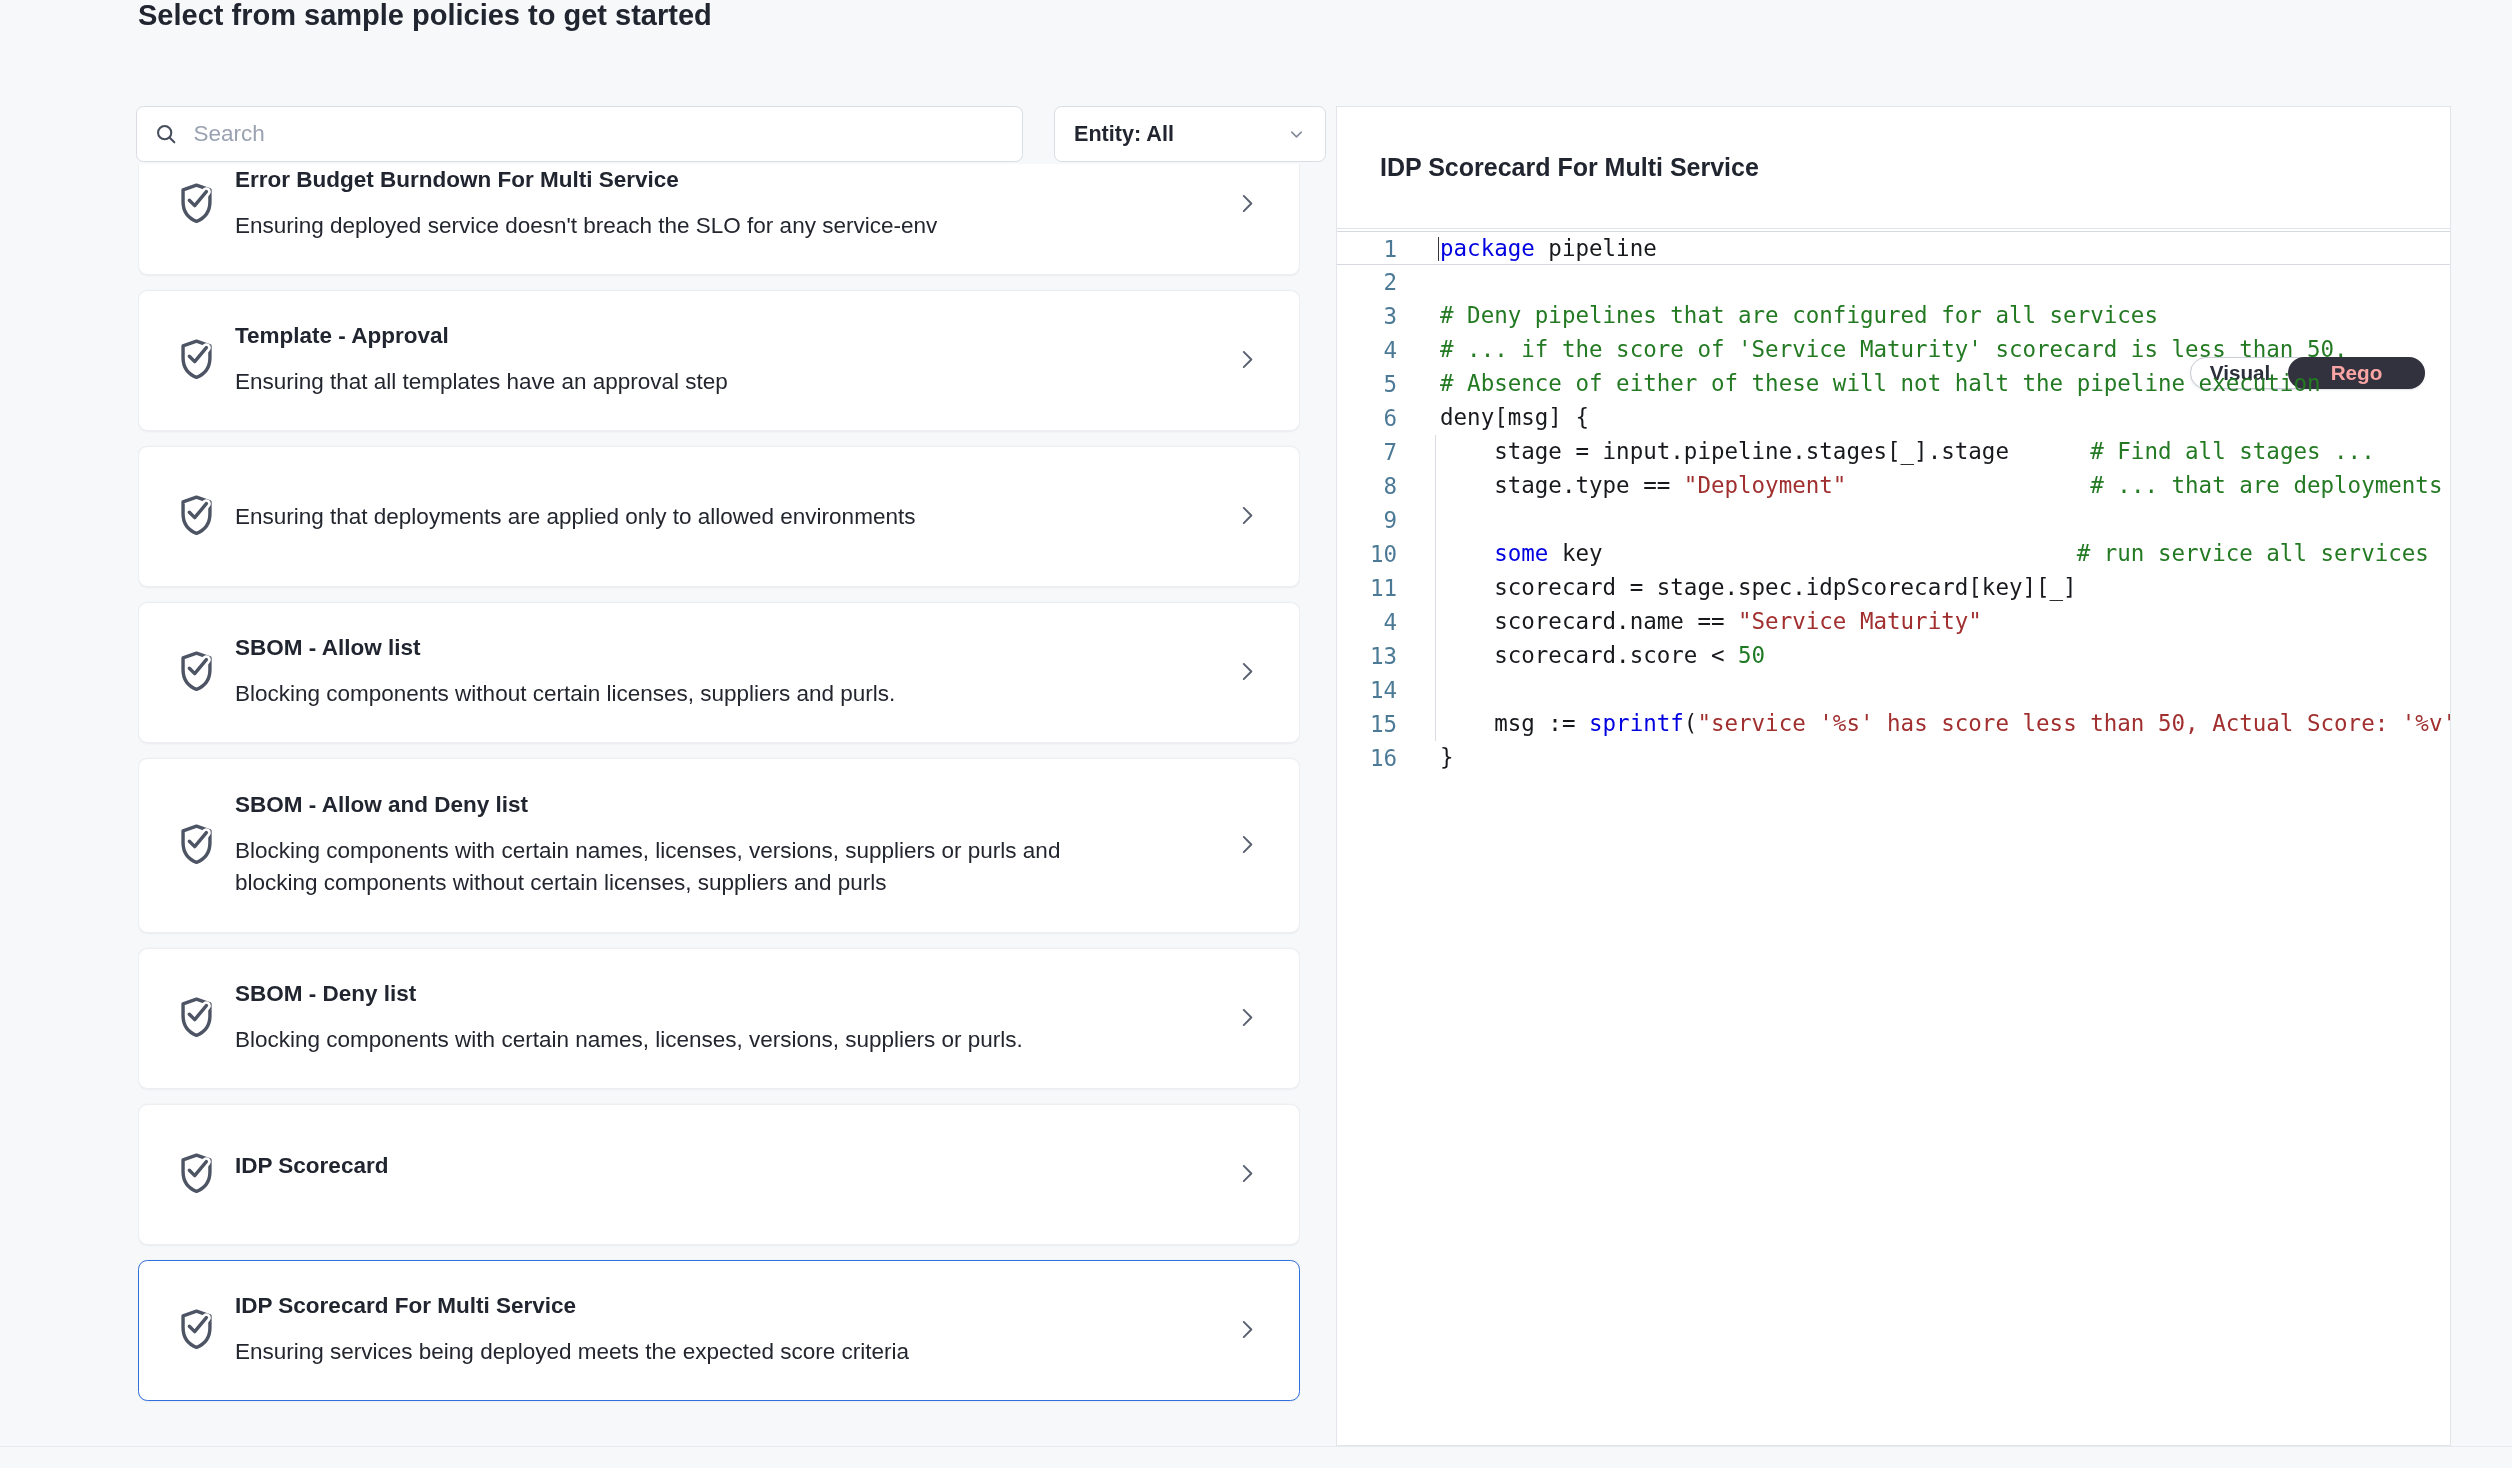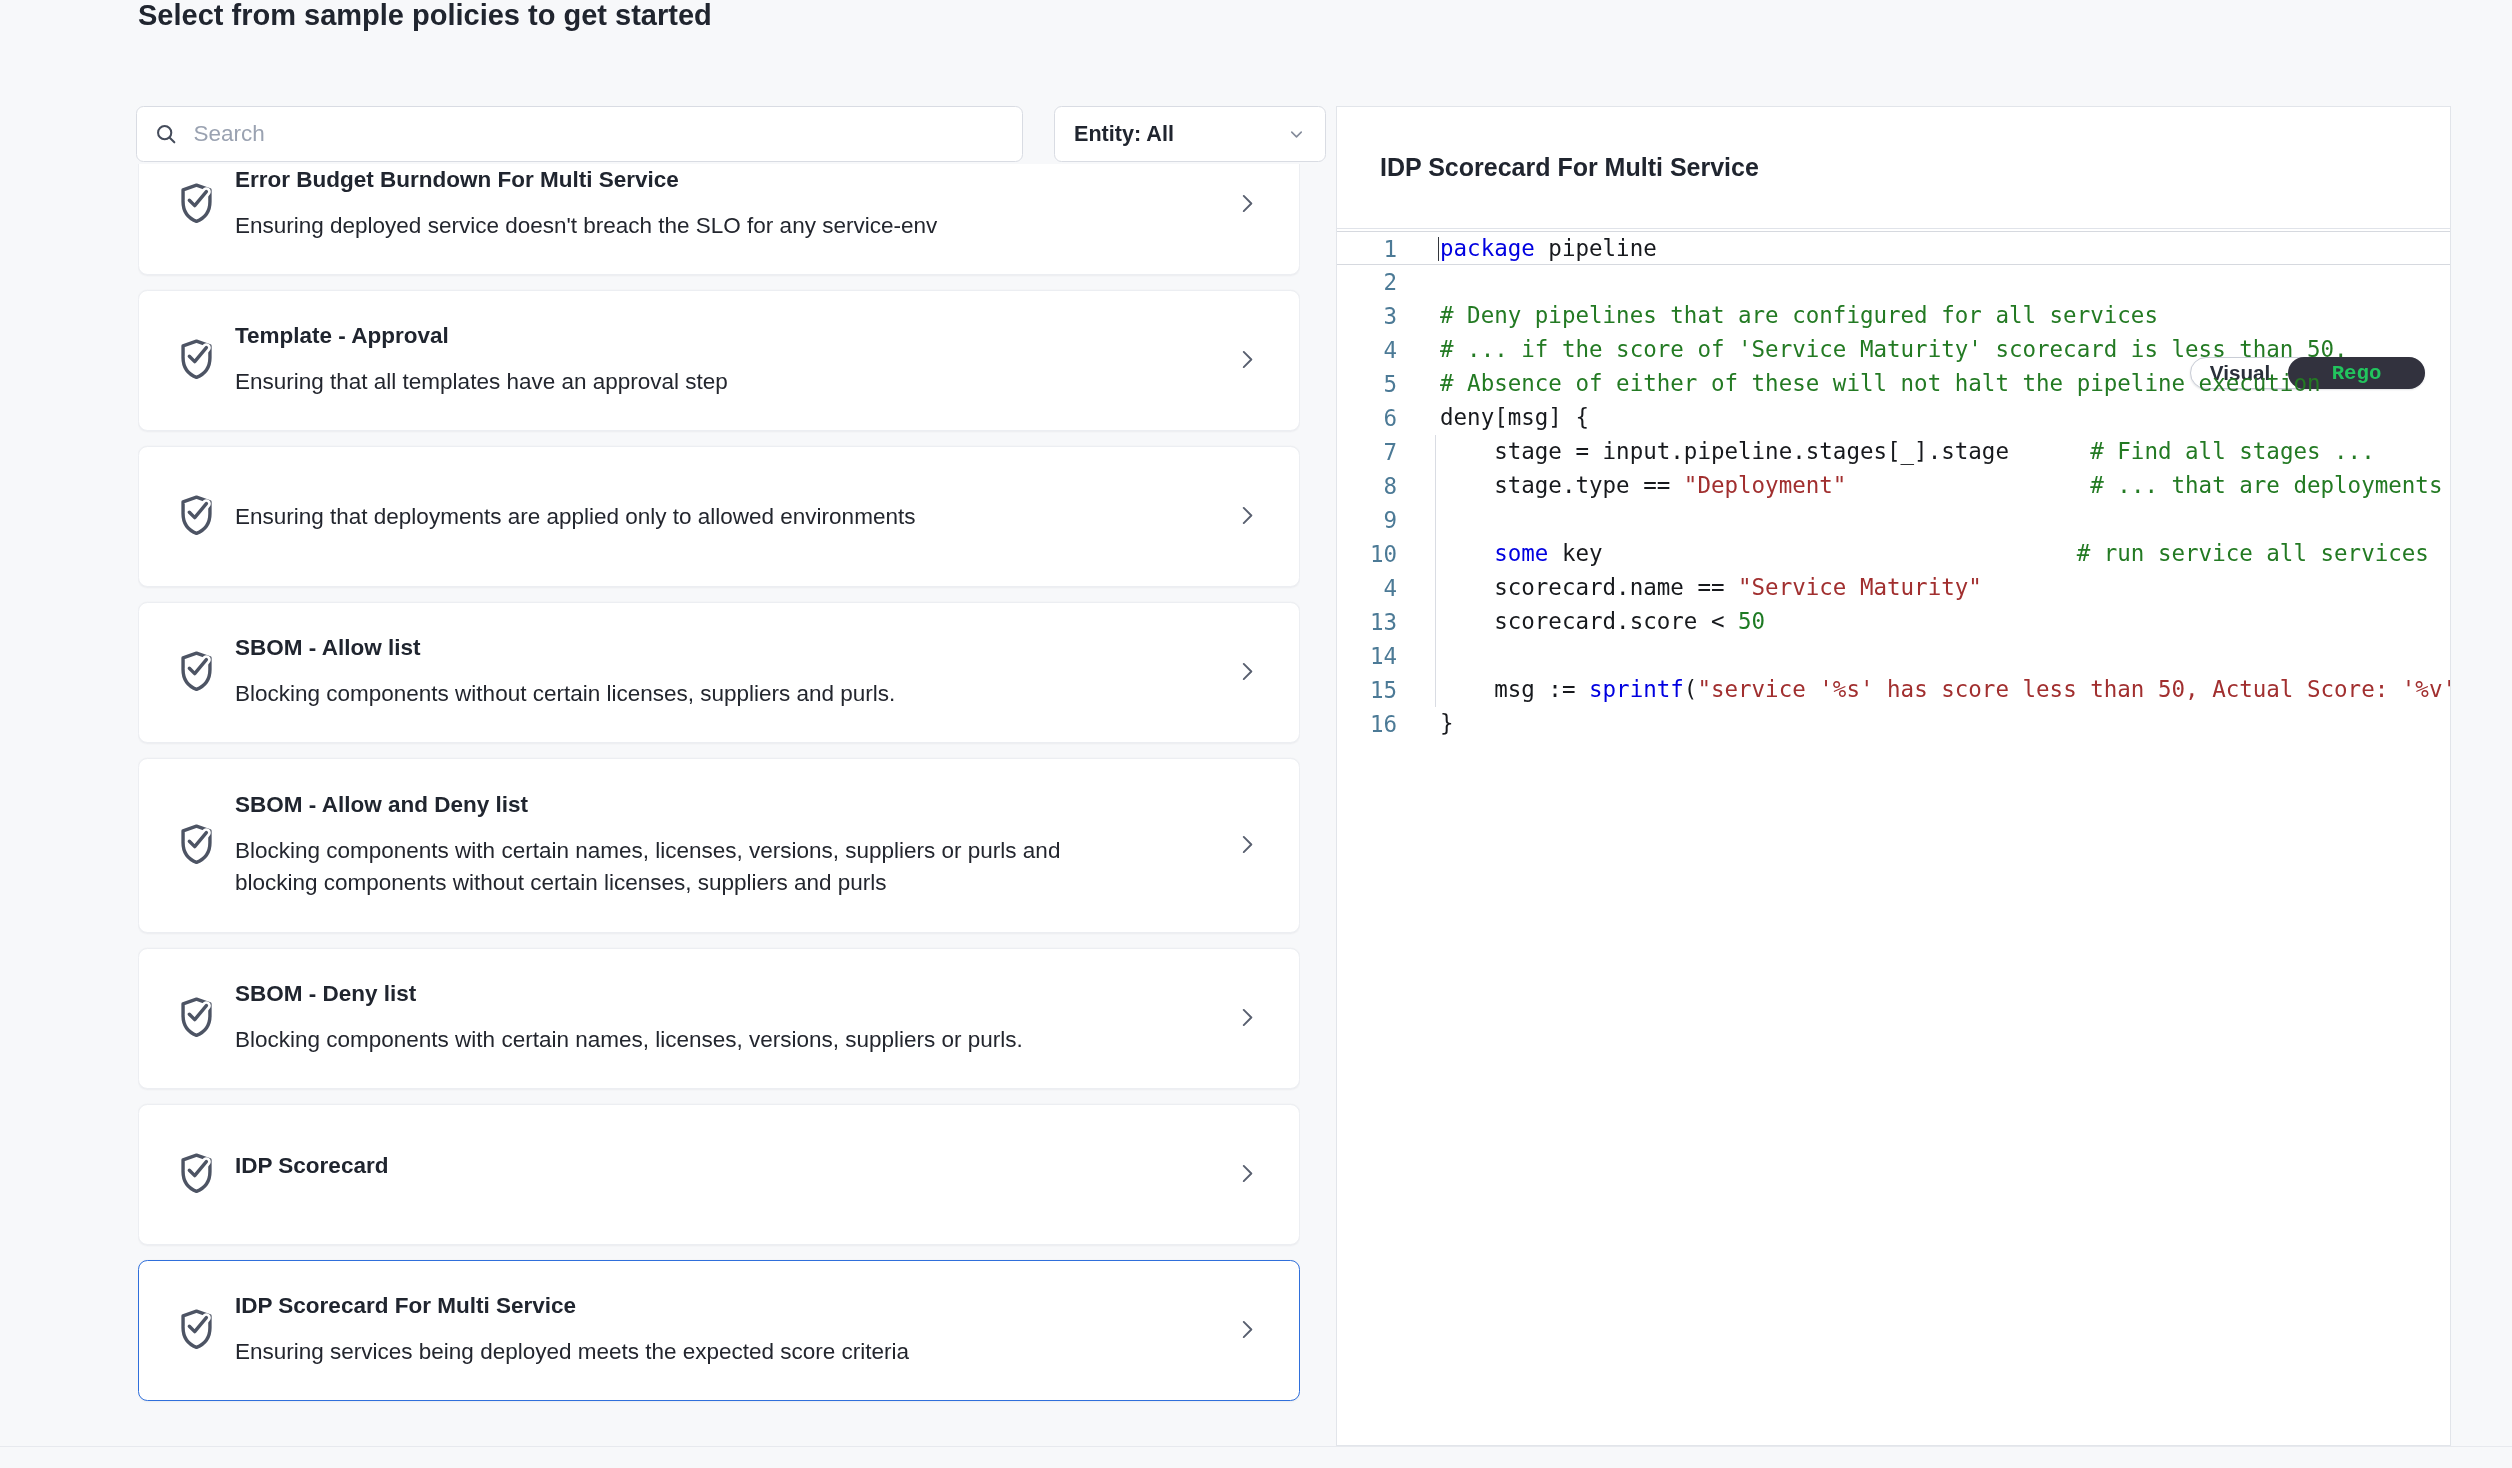--- a/index.html
+++ b/index.html
@@ -65,21 +65,21 @@
   .tok-kw{color:var(--c-kw);}
   .tok-com{color:var(--c-com);}
   .tok-str{color:var(--c-str);}
   .tok-num{color:var(--c-num);}
 
   
   #mode-toggle{position:absolute;top:128px;right:25px;width:235px;height:32px;border:0.9px solid #c9cdd6;
     border-radius:16px;background:#fff;display:flex;box-sizing:border-box;box-shadow:0 0.9px 1.9px rgba(16,24,40,.12);}
   #mode-toggle .seg{display:flex;align-items:center;justify-content:center;font-size:20.7px;font-weight:700;cursor:pointer;}
   #seg-visual{flex:0 0 98px;color:#2a2f3a;}
-  #seg-rego{flex:1;margin:-0.9px;border-radius:16px;background:var(--c-toggle-dark);color:#22c55e;font-family:Liberation Mono, monospace;}
+  #seg-rego{flex:1;margin:-0.9px;border-radius:16px;background:var(--c-toggle-dark);color:#fca5a5;}
 
   #bottom-divider{left:0;top:1446px;width:2512px;height:0.9px;background:#e7e9ee;}
 </style>
 </head>
 <body>
 
 <div class="abs" id="page-title">Select from sample policies to get started</div>
 
 <div class="abs" id="search-box">
   <svg width="24.4" height="24.4" viewBox="0 0 24 24" fill="none" stroke="#454c5b" stroke-width="2" stroke-linecap="round">
@@ -253,20 +253,24 @@
         </div>
         <div class="crow guide">
           <span class="ln">9</span>
           <span class="cl"></span>
         </div>
         <div class="crow guide">
           <span class="ln">10</span>
           <span class="cl"><span>    </span><span class="tok-kw">some</span><span> key</span><span class="tok-com">                                   # run service all services</span></span>
         </div>
         <div class="crow guide">
+          <span class="ln">11</span>
+          <span class="cl"><span>    scorecard = stage.spec.idpScorecard[key][_]</span></span>
+        </div>
+        <div class="crow guide">
           <span class="ln">4</span>
           <span class="cl"><span>    scorecard.name == </span><span class="tok-str">"Service Maturity"</span></span>
         </div>
         <div class="crow guide">
           <span class="ln">13</span>
           <span class="cl"><span>    scorecard.score &lt; </span><span class="tok-num">50</span></span>
         </div>
         <div class="crow guide">
           <span class="ln">14</span>
           <span class="cl"></span>

